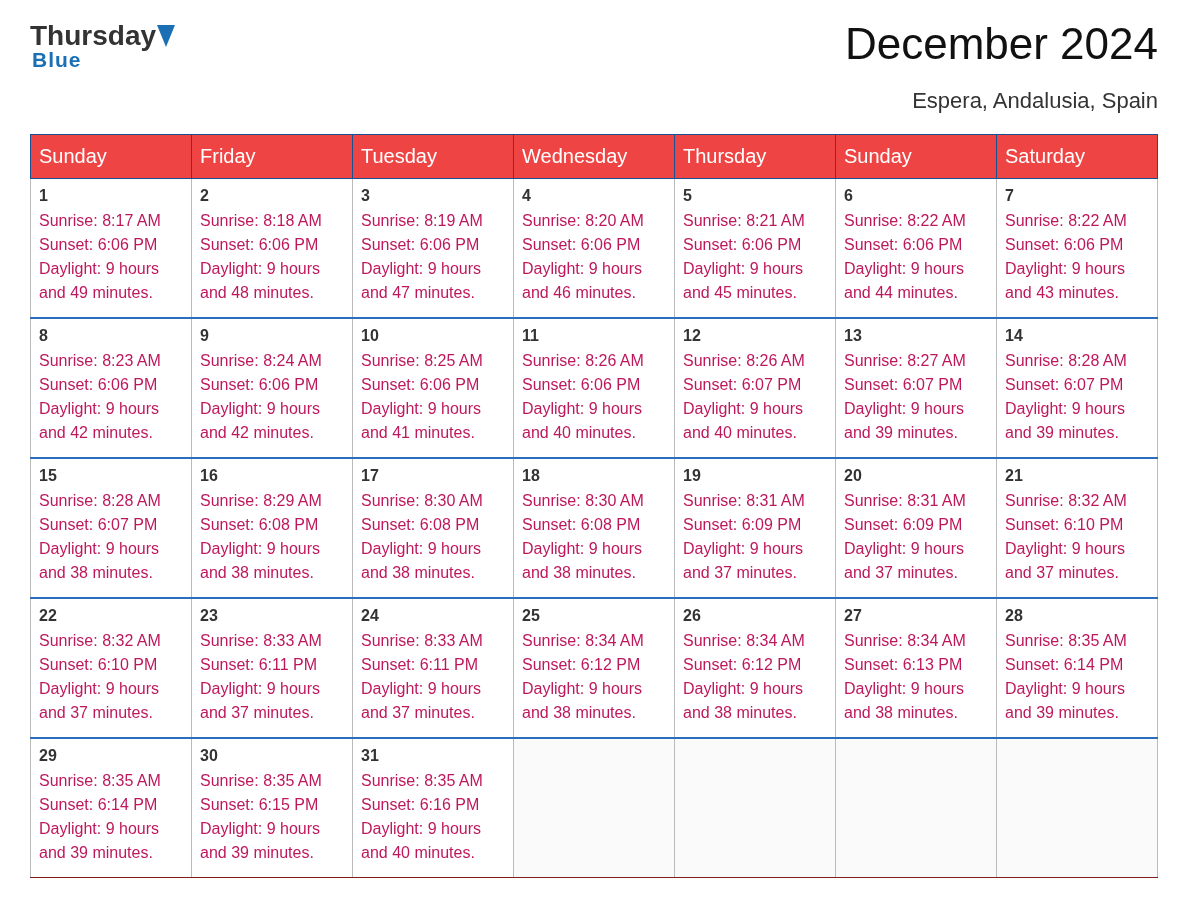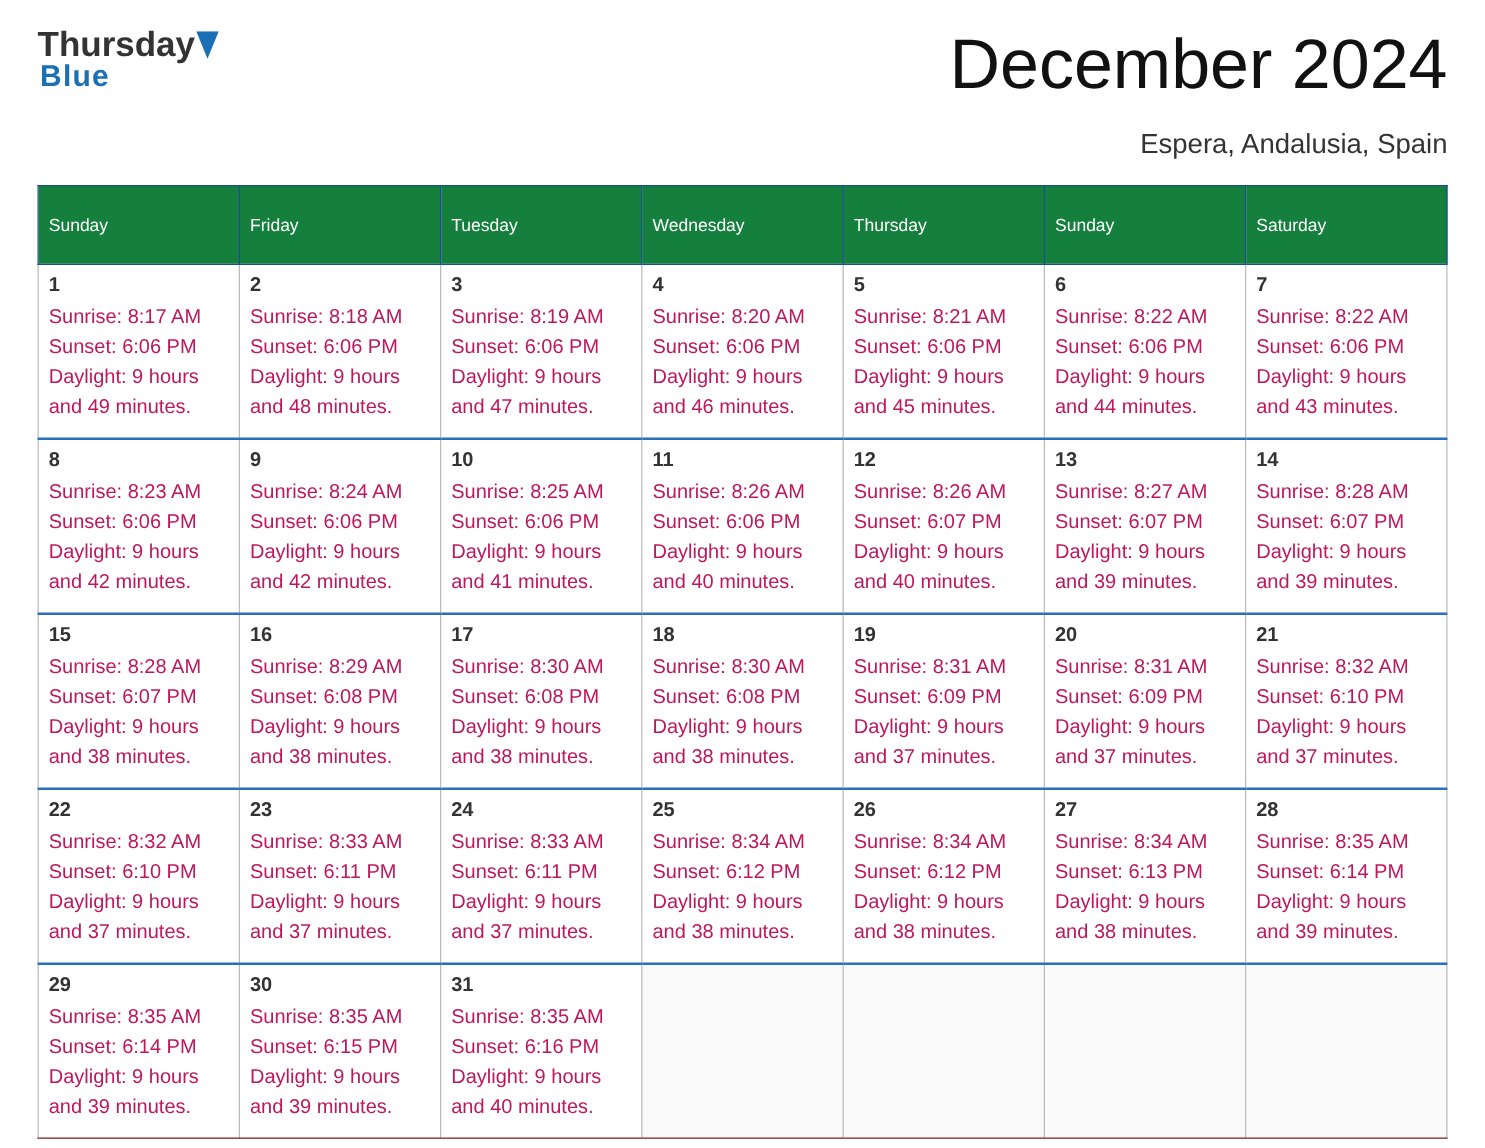--- a/index.html
+++ b/index.html
@@ -18,41 +18,41 @@
     }
     .logo {
       display: flex;
       flex-direction: column;
       align-items: flex-start;
     }
     .title-block {
       text-align: right;
     }
     .month-title {
-      font-size: 56px;
+      font-size: 44px;
       font-weight: normal;
       color: #111;
       line-height: 1.1;
     }
     .location {
       font-size: 22px;
       color: #333;
       margin-top: 20px;
     }
     .calendar {
       width: 100%;
       border-collapse: collapse;
       border: 1px solid #999;
     }
     .calendar th {
-      background: #15803d;
+      background: #ef4444;
       color: #fff;
-      font-size: 14px;
+      font-size: 20px;
       font-weight: normal;
-      padding: 23px 8px;
+      padding: 10px 8px;
       text-align: left;
       border: 1px solid #1a5090;
     }
     .calendar td {
       vertical-align: top;
       padding: 8px 8px 12px 8px;
       border: 1px solid #bbb;
       font-size: 13px;
       color: #333;
       width: 14.28%;
@@ -87,21 +87,21 @@
       display: inline-block;
       vertical-align: middle;
       margin: 0 2px 0 1px;
     }
     .logo-row1 {
       display: flex;
       align-items: center;
     }
     .logo-row2 {
       color: #1a6fb5;
-      font-size: 24px;
+      font-size: 21px;
       font-weight: bold;
       margin-top: -4px;
       padding-left: 2px;
       letter-spacing: 1px;
     }
   </style>
 </head>
 <body>
 
 <div class="header">

